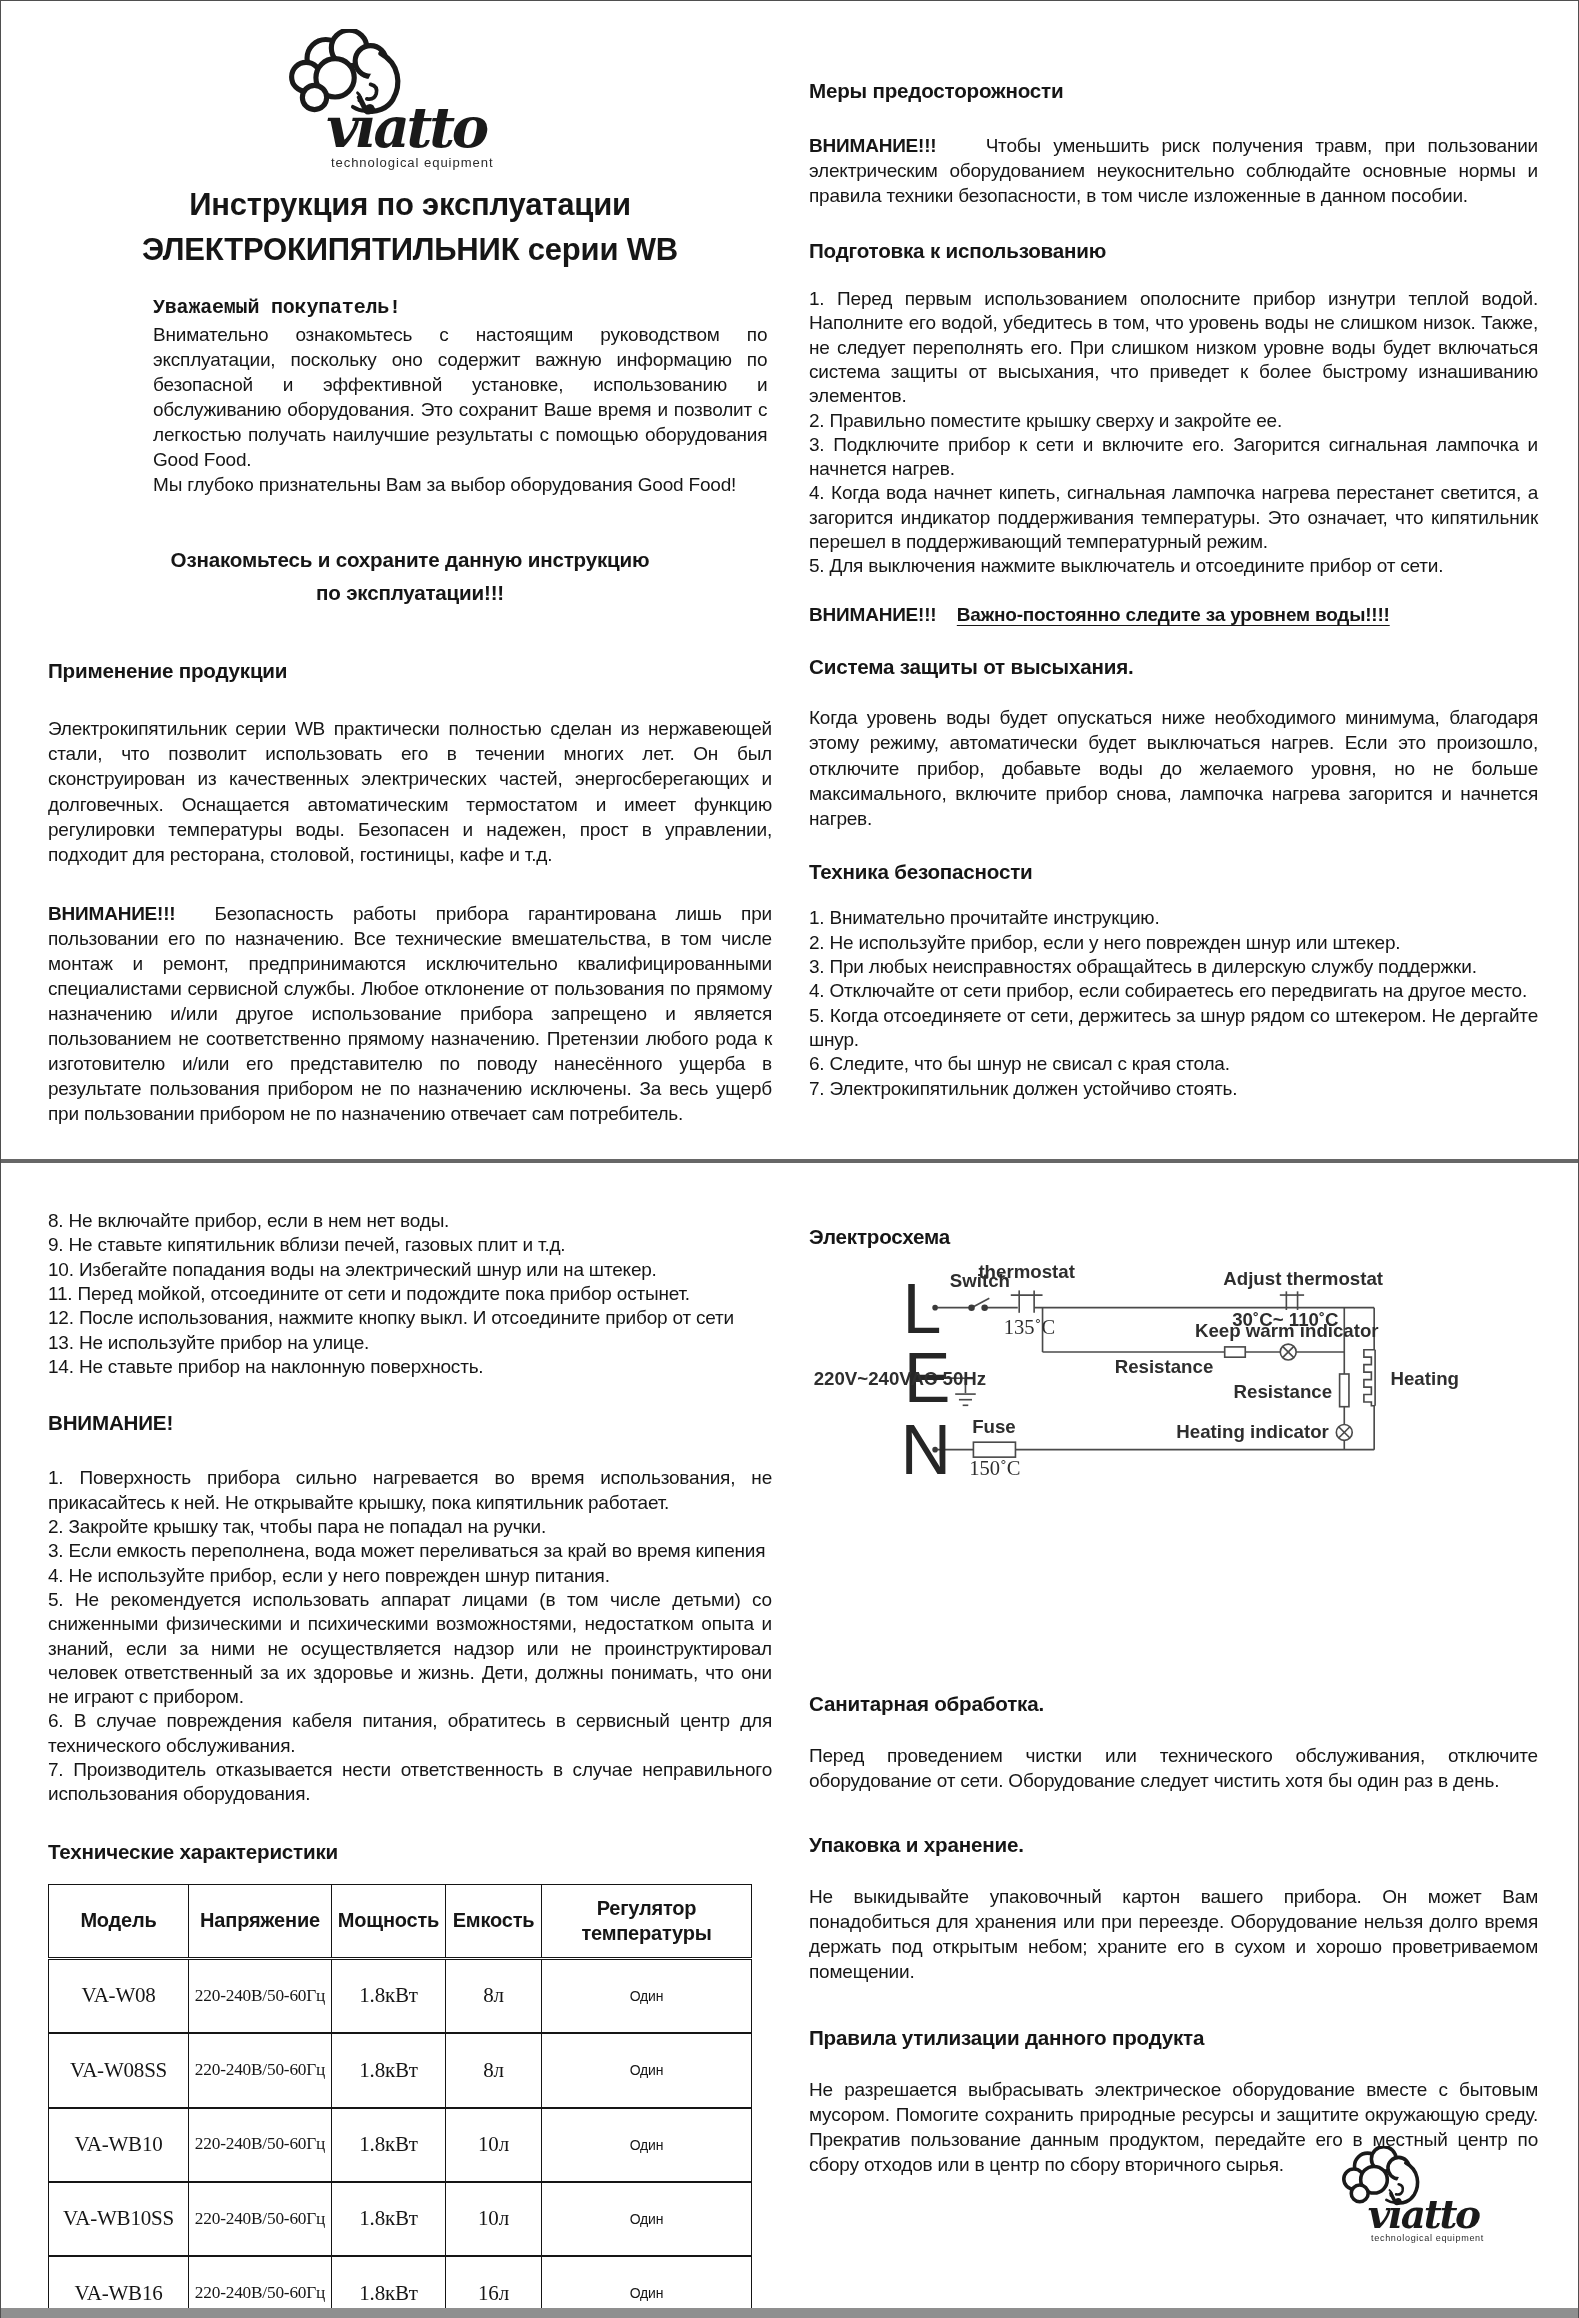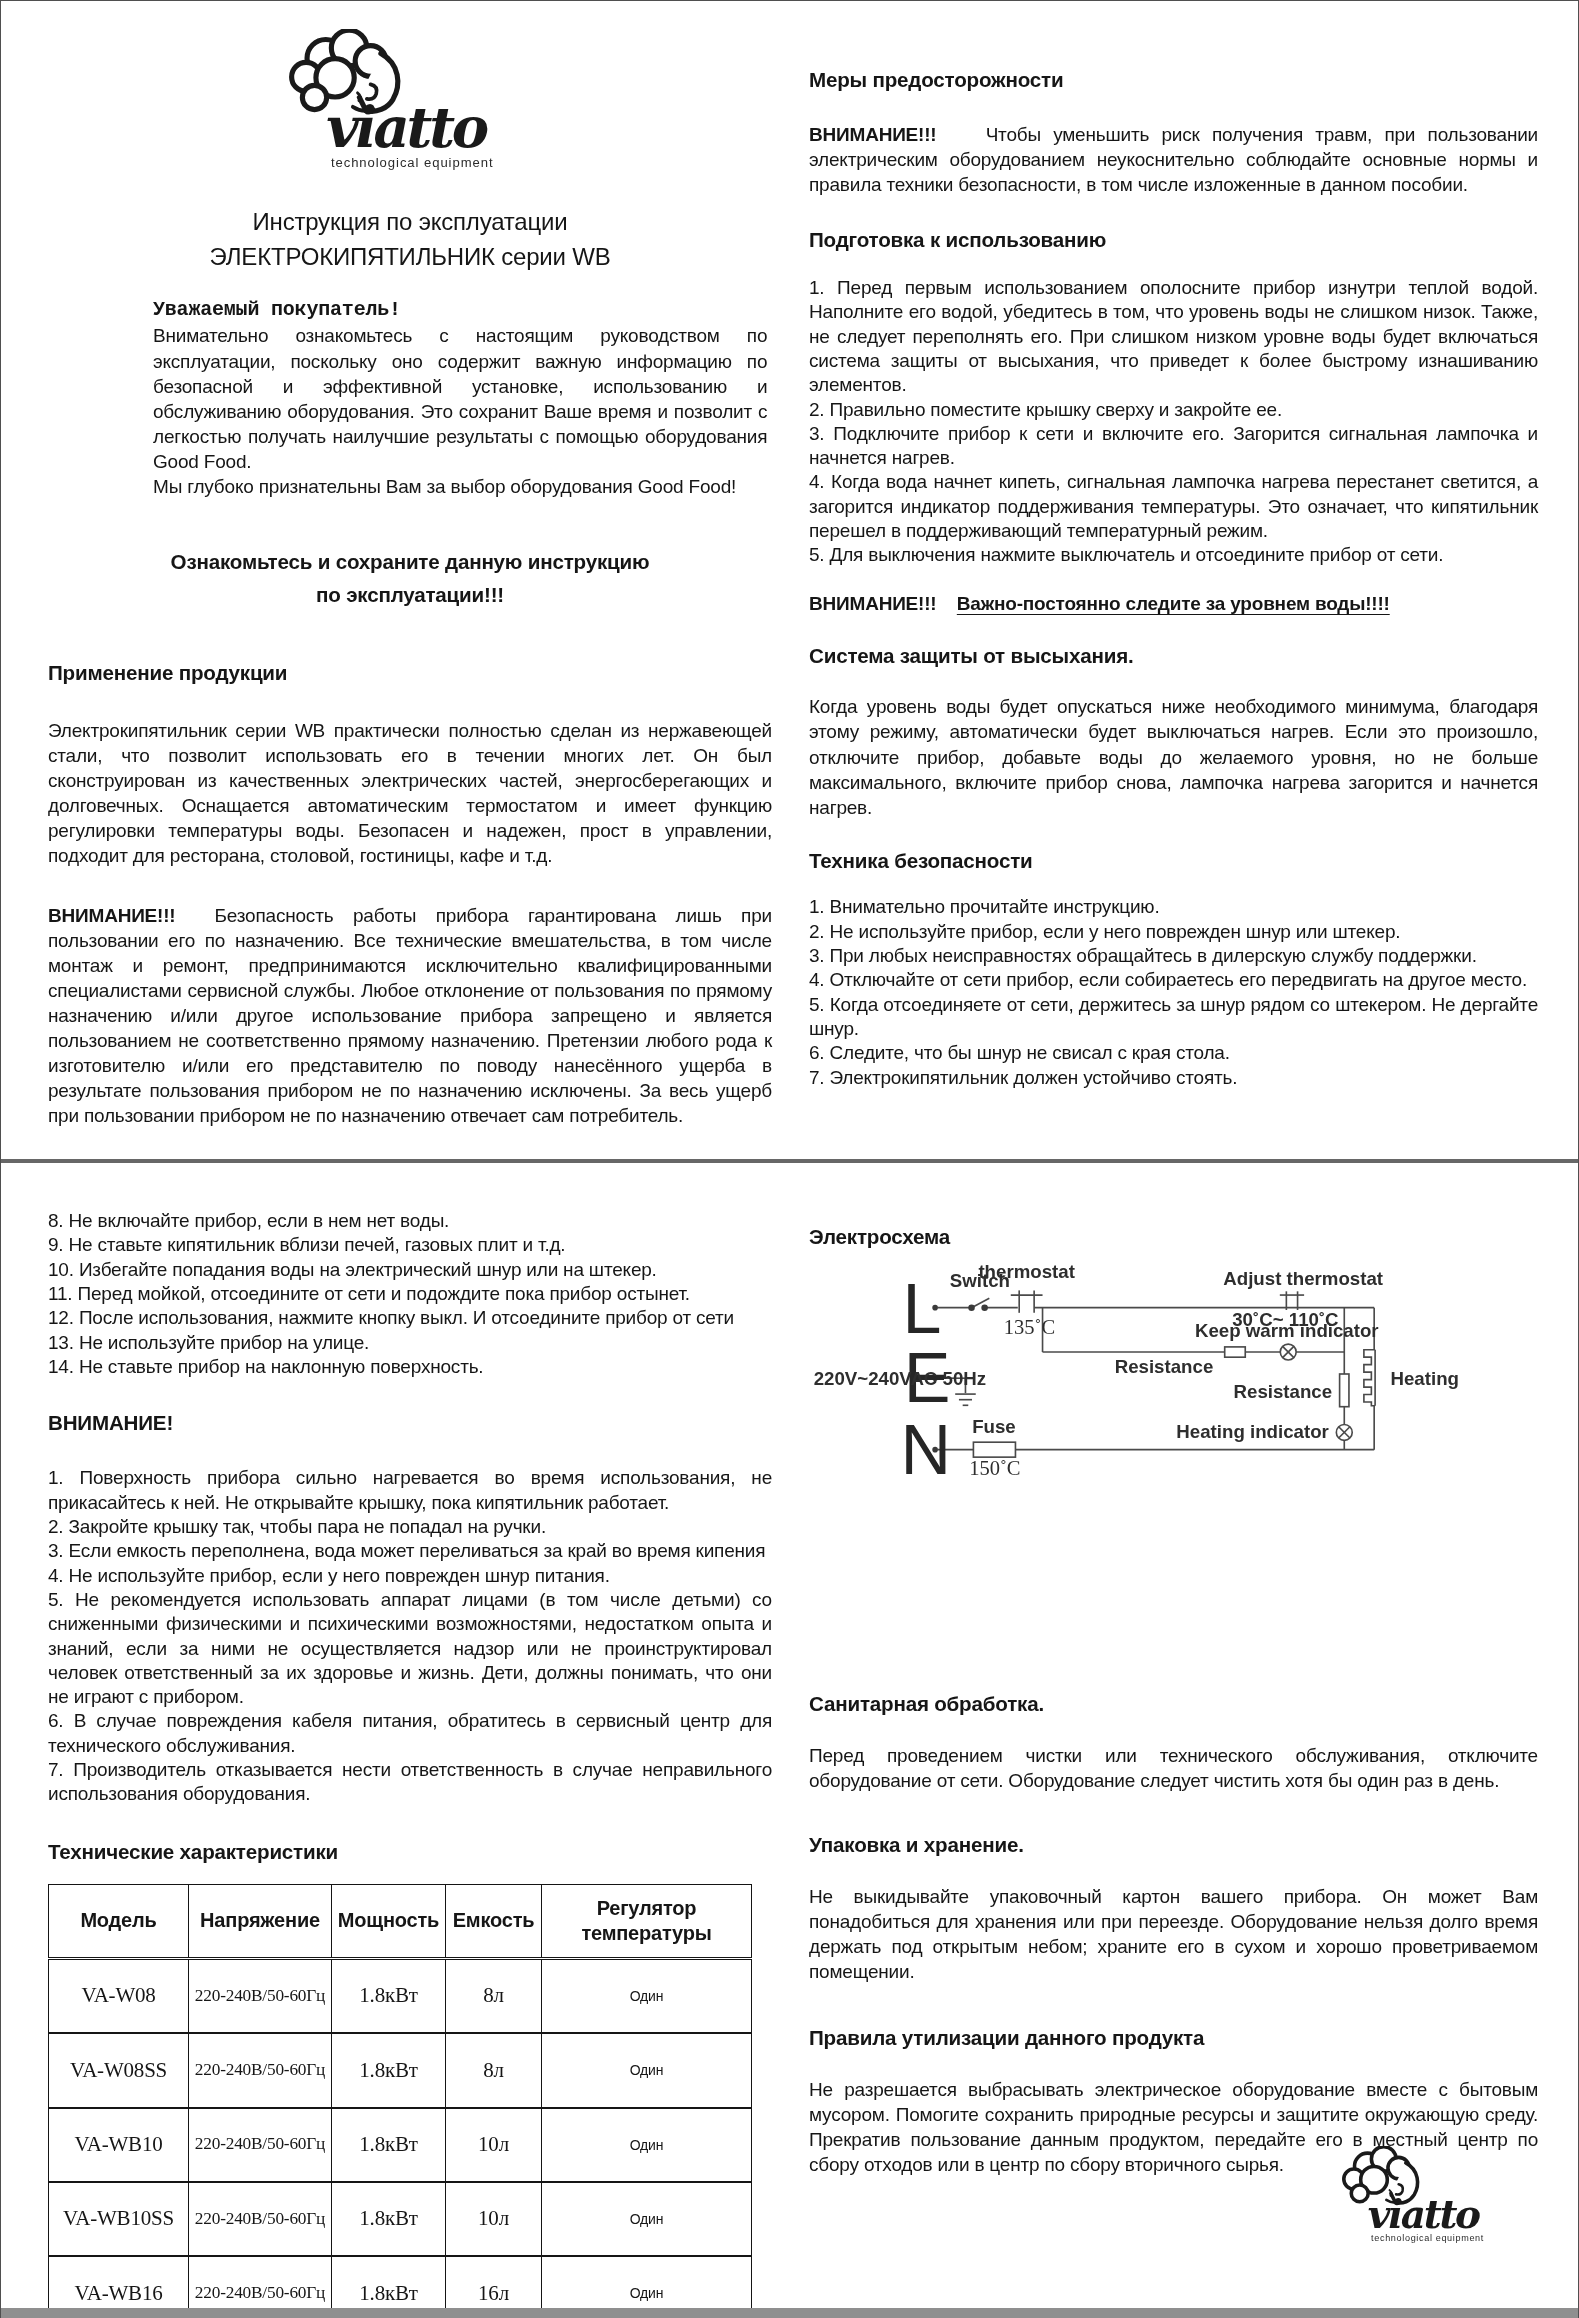--- a/index.html
+++ b/index.html
@@ -49,21 +49,21 @@
         </g>
         <g stroke="#1a1a1a" fill="none" stroke-linecap="round">
           <path d="M168,136 q10,8 3,17" stroke-width="6"></path>
           <path d="M158,166 q22,14 44,5" stroke-width="8"></path>
         </g>
         <text x="272" y="252" text-anchor="middle" fill="#1a1a1a" style="font-family:'DejaVu Serif',serif;font-style:italic;font-weight:bold;font-size:120px;letter-spacing:-7px;">viatto</text>
         <text x="285" y="294" text-anchor="middle" fill="#2b2b2b" class="logo-tagline" style="font-size:28px;">technological equipment</text>
       </svg>
     </div>
 
-    <div class="centered" style="margin-top:27px;font-weight:normal;font-size:24px;line-height:1.45;letter-spacing:-0.2px;">
+    <div class="centered" style="margin-top:5px;font-weight:bold;font-size:31px;line-height:1.45;letter-spacing:-0.2px;">
       <div>Инструкция по эксплуатации</div>
       <div>ЭЛЕКТРОКИПЯТИЛЬНИК серии WB</div>
     </div>
 
     <div style="margin:22.4px 4.7px 0 105px;">
       <div class="h" style="font-size:20px;font-family:Liberation Mono, monospace;">Уважаемый покупатель!</div>
       <div class="para">Внимательно ознакомьтесь с настоящим руководством по эксплуатации, поскольку оно содержит важную информацию по безопасной и эффективной установке, использованию и обслуживанию оборудования. Это сохранит Ваше время и позволит с легкостью получать наилучшие результаты с помощью оборудования Good Food.</div>
       <div class="para">Мы глубоко признательны Вам за выбор оборудования Good Food!</div>
     </div>
 
@@ -72,21 +72,21 @@
     <div class="h" style="margin-top:47px;">Применение продукции</div>
 
     <div class="para" style="margin-top:32px;">Электрокипятильник серии WB практически полностью сделан из нержавеющей стали, что позволит использовать его в течении многих лет. Он был сконструирован из качественных электрических частей, энергосберегающих и долговечных. Оснащается автоматическим термостатом и имеет функцию регулировки температуры воды. Безопасен и надежен, прост в управлении, подходит для ресторана, столовой, гостиницы, кафе и т.д.</div>
 
     <div class="para" style="margin-top:34px;">
       <b>ВНИМАНИЕ!!!</b>&nbsp;
       <span>Безопасность работы прибора гарантирована лишь при пользовании его по назначению. Все технические вмешательства, в том числе монтаж и ремонт, предпринимаются исключительно квалифицированными специалистами сервисной службы. Любое отклонение от пользования по прямому назначению и/или другое использование прибора запрещено и является пользованием не соответственно прямому назначению. Претензии любого рода к изготовителю и/или его представителю по поводу нанесённого ущерба в результате пользования прибором не по назначению исключены. За весь ущерб при пользовании прибором не по назначению отвечает сам потребитель.</span>
     </div>
   </div>
 
-  <div class="col" style="left:808px;top:65px;width:729px;">
+  <div class="col" style="left:808px;top:76px;width:729px;">
 
     <div class="h">Меры предосторожности</div>
 
     <div class="para" style="margin-top:29px;">
       <b>ВНИМАНИЕ!!!</b>&nbsp;&nbsp;&nbsp;
       <span>Чтобы уменьшить риск получения травм, при пользовании электрическим оборудованием неукоснительно соблюдайте основные нормы и правила техники безопасности, в том числе изложенные в данном пособии.</span>
     </div>
 
     <div class="h" style="margin-top:29px;">Подготовка к использованию</div>
 

